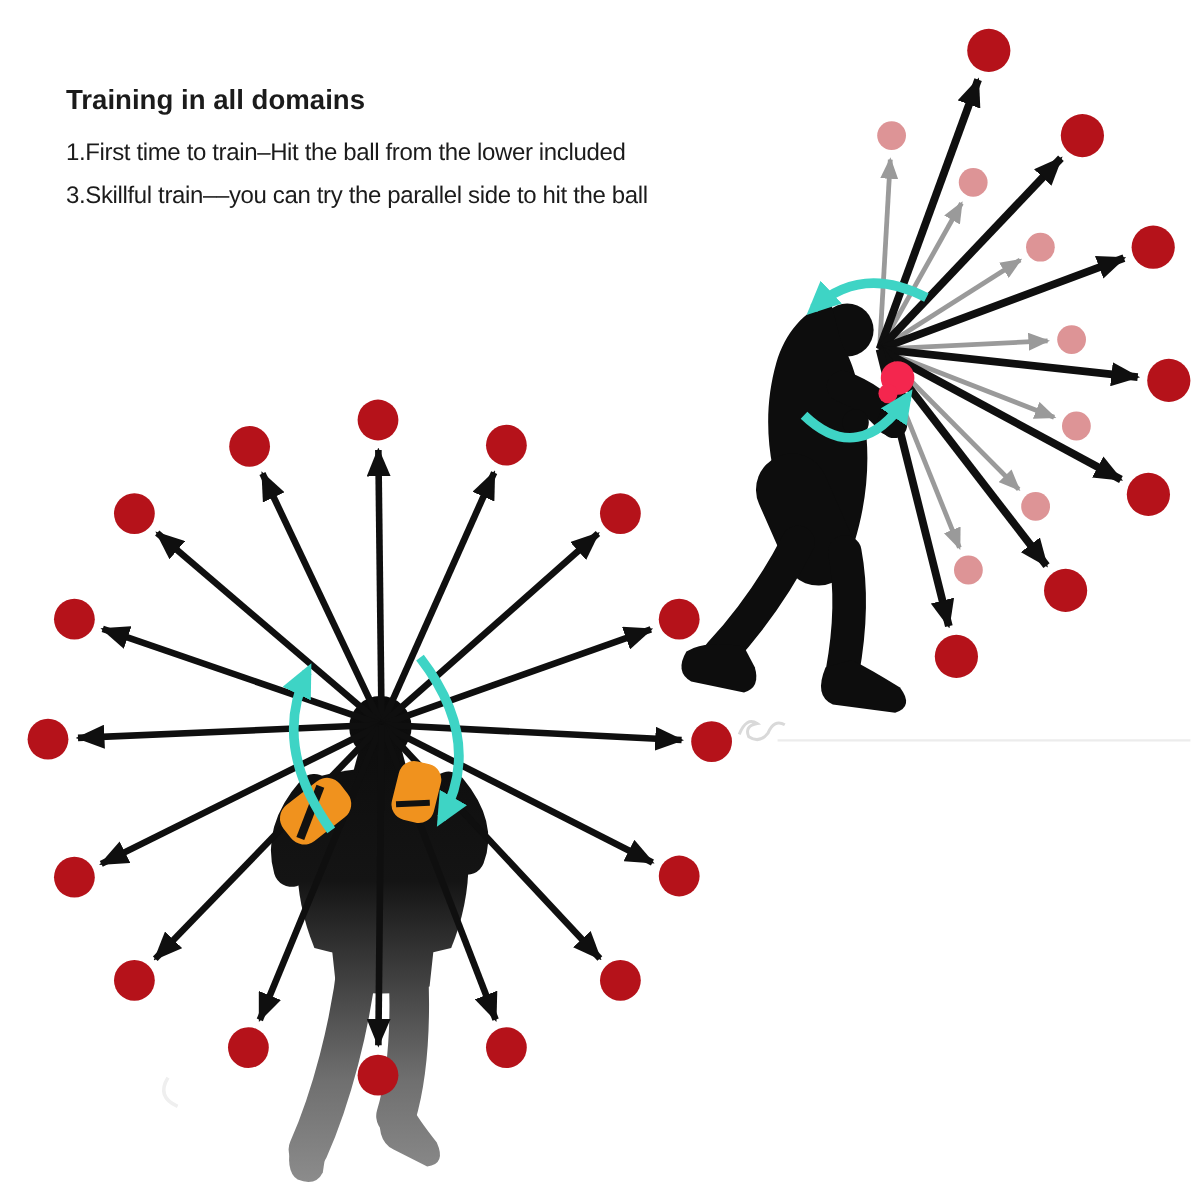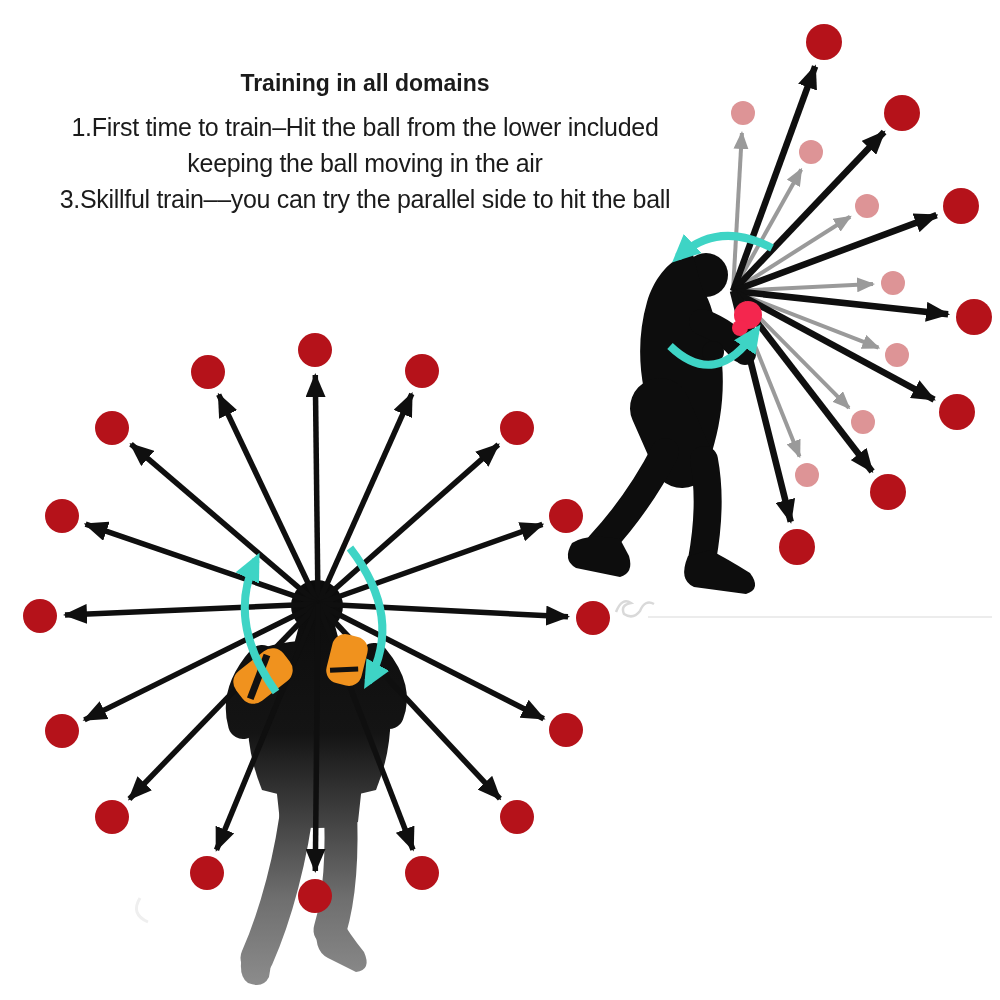--- a/index.html
+++ b/index.html
@@ -2,32 +2,31 @@
 <html><head>
 <meta charset="utf-8">
 <style>
   html,body{margin:0;padding:0;background:#fff;}
   .canvas{
     position:relative;width:1000px;height:1000px;background:#fff;overflow:hidden;
     font-family:"Liberation Sans", sans-serif;
   }
   .text-block{position:absolute;left:55px;top:70px;width:620px;color:#1b1b1b;}
   .heading{font-weight:bold;font-size:23px;margin:0 0 12px 0;letter-spacing:0px;}
-  .line{font-size:25px;line-height:36px;letter-spacing:-0.3px;white-space:nowrap;}
+  .line{font-size:20px;line-height:36px;letter-spacing:-0.3px;white-space:nowrap;}
   svg.scene{position:absolute;left:0;top:0;}
 </style>
 </head>
 <body>
 
 <div class="canvas" style="background: rgb(255, 255, 255);">
 
-  <div class="text-block" style="color: rgb(27, 27, 27); text-align: center;">
+  <div class="text-block" style="color: rgb(27, 27, 27);">
     <div class="heading">Training in all domains</div>
     <div class="line">1.First time to train–Hit the ball from the lower included</div>
-    <div class="line">keeping the ball moving in the air</div>
     <div class="line">3.Skillful train––you can try the parallel side to hit the ball</div>
   </div>
 
   <svg class="scene" width="1000" height="1000" viewBox="0 0 1000 1000">
     <defs>
       <linearGradient id="gb" gradientUnits="userSpaceOnUse" x1="0" y1="560" x2="0" y2="995">
         <stop offset="0" stop-color="#0a0a0a"></stop>
         <stop offset="0.40" stop-color="#141414"></stop>
         <stop offset="0.58" stop-color="#3e3e3e"></stop>
         <stop offset="0.78" stop-color="#6f6f6f"></stop>

